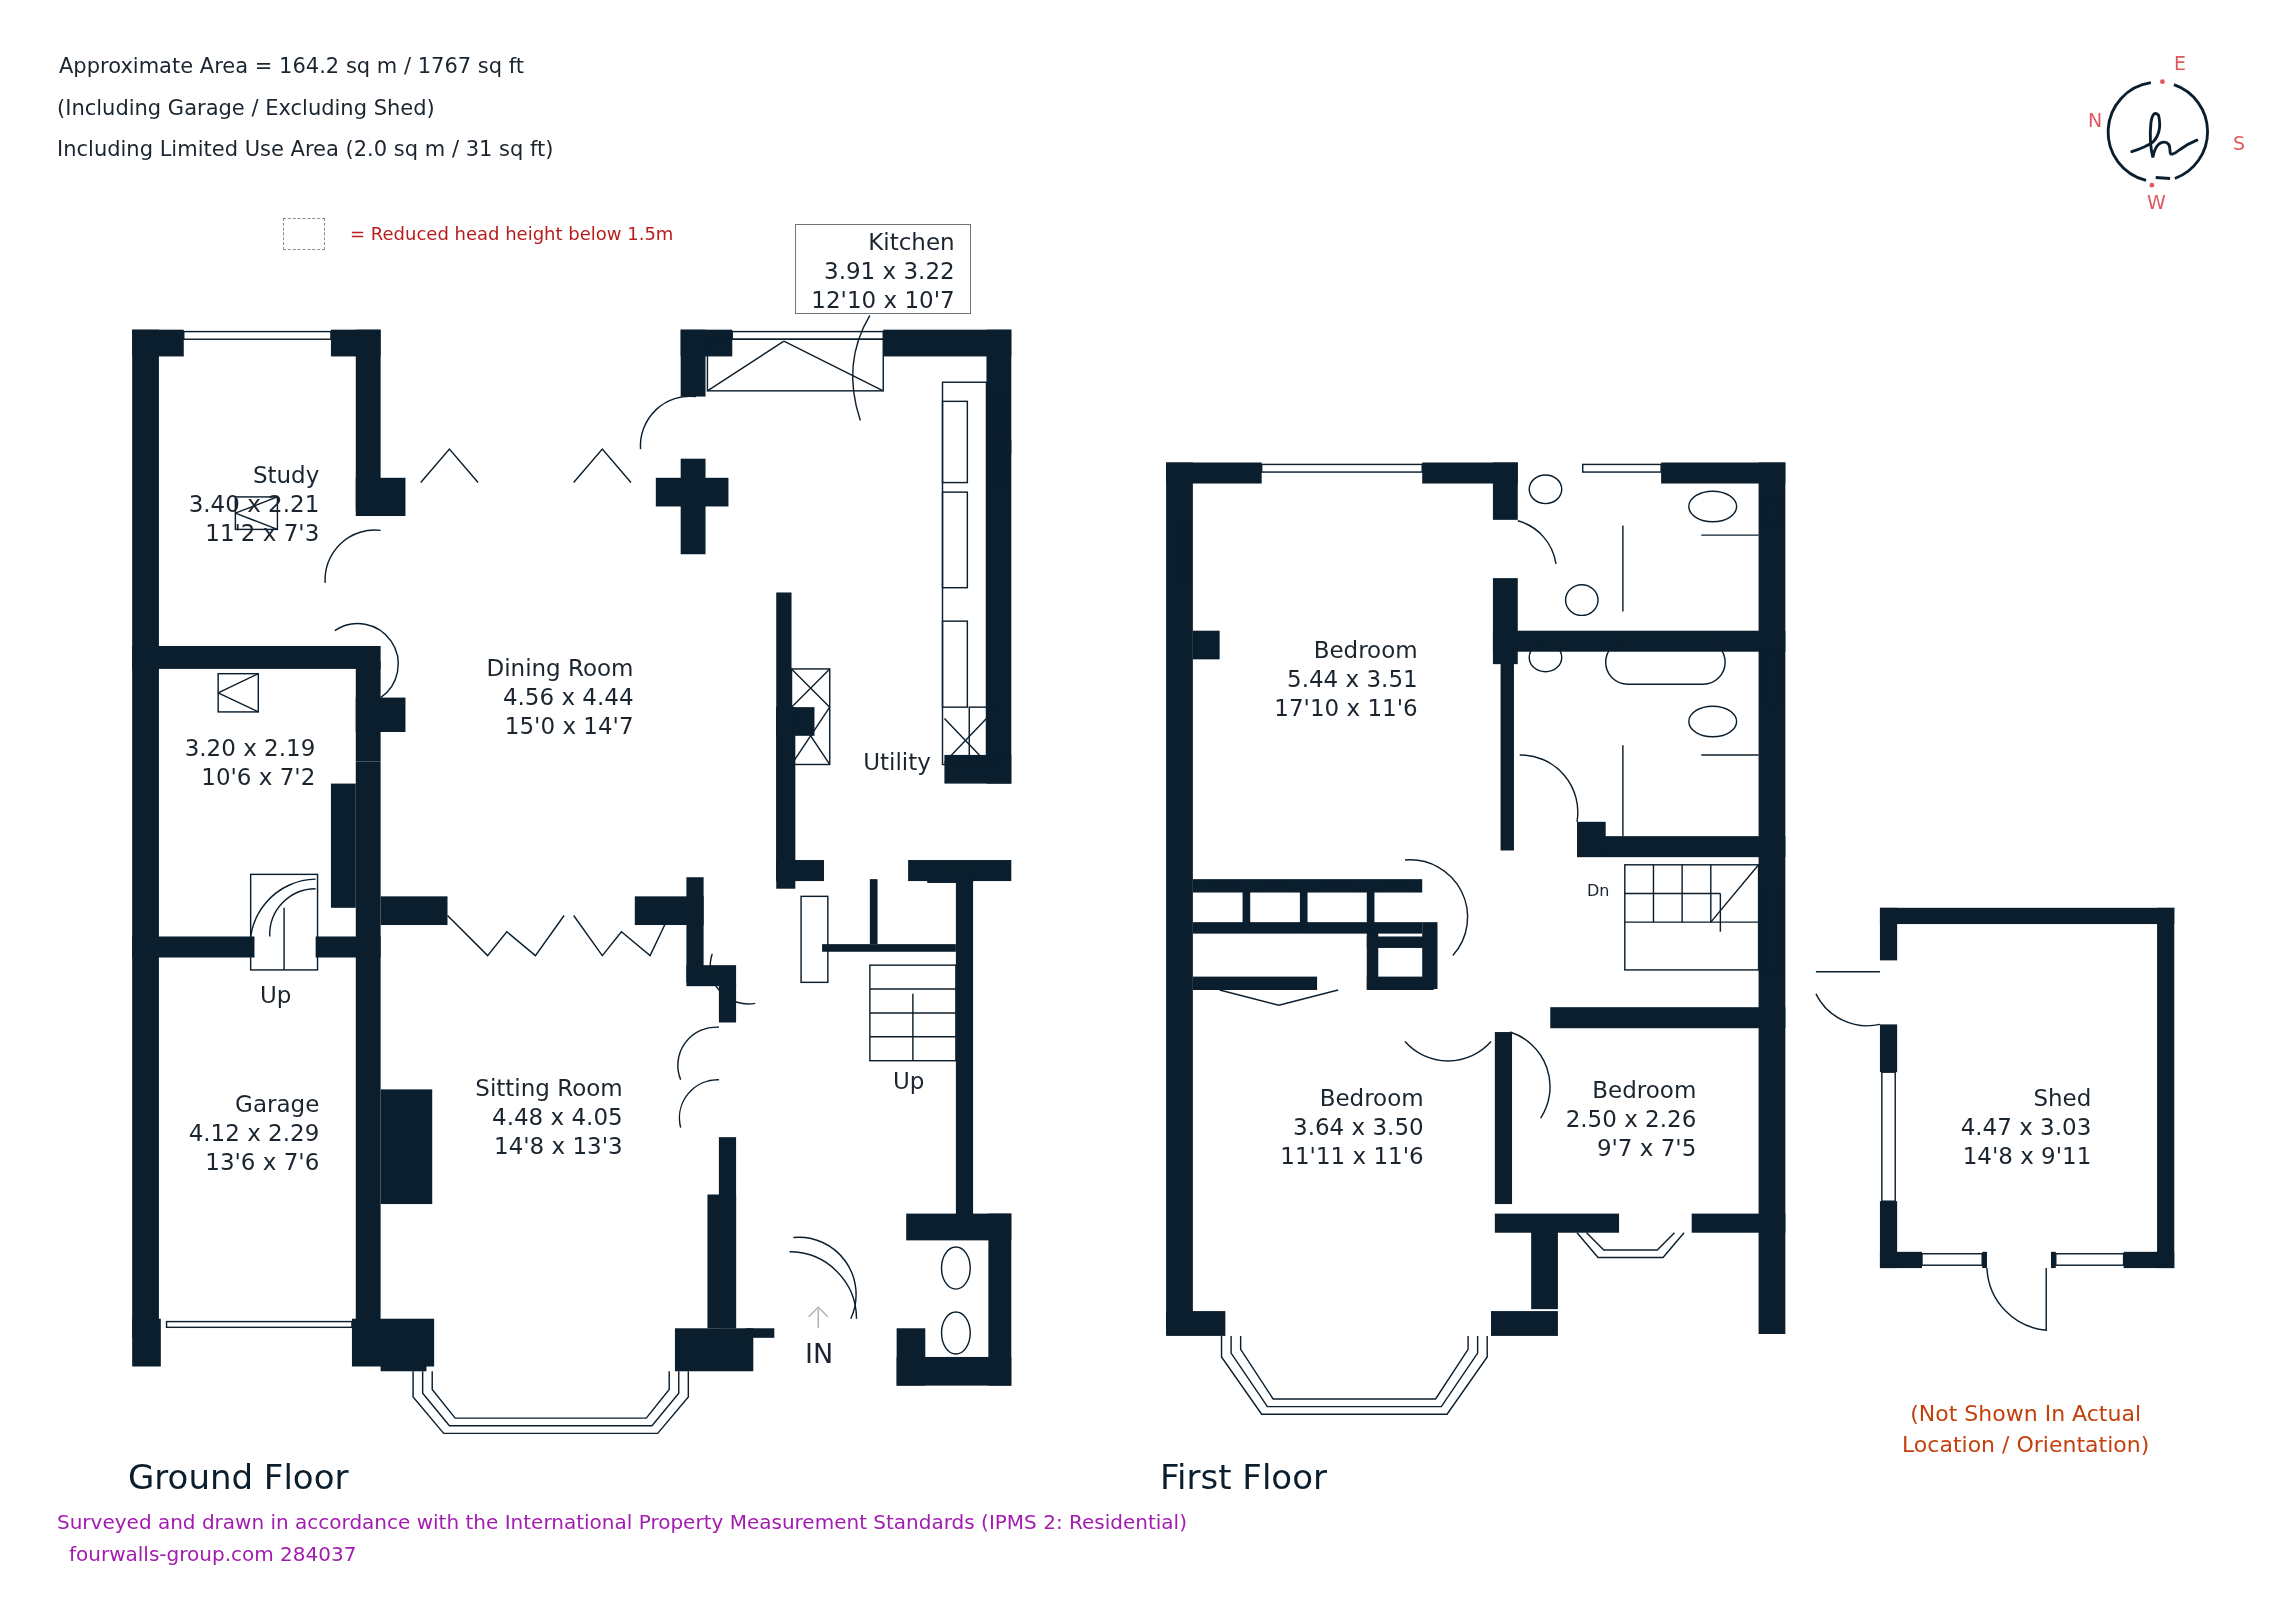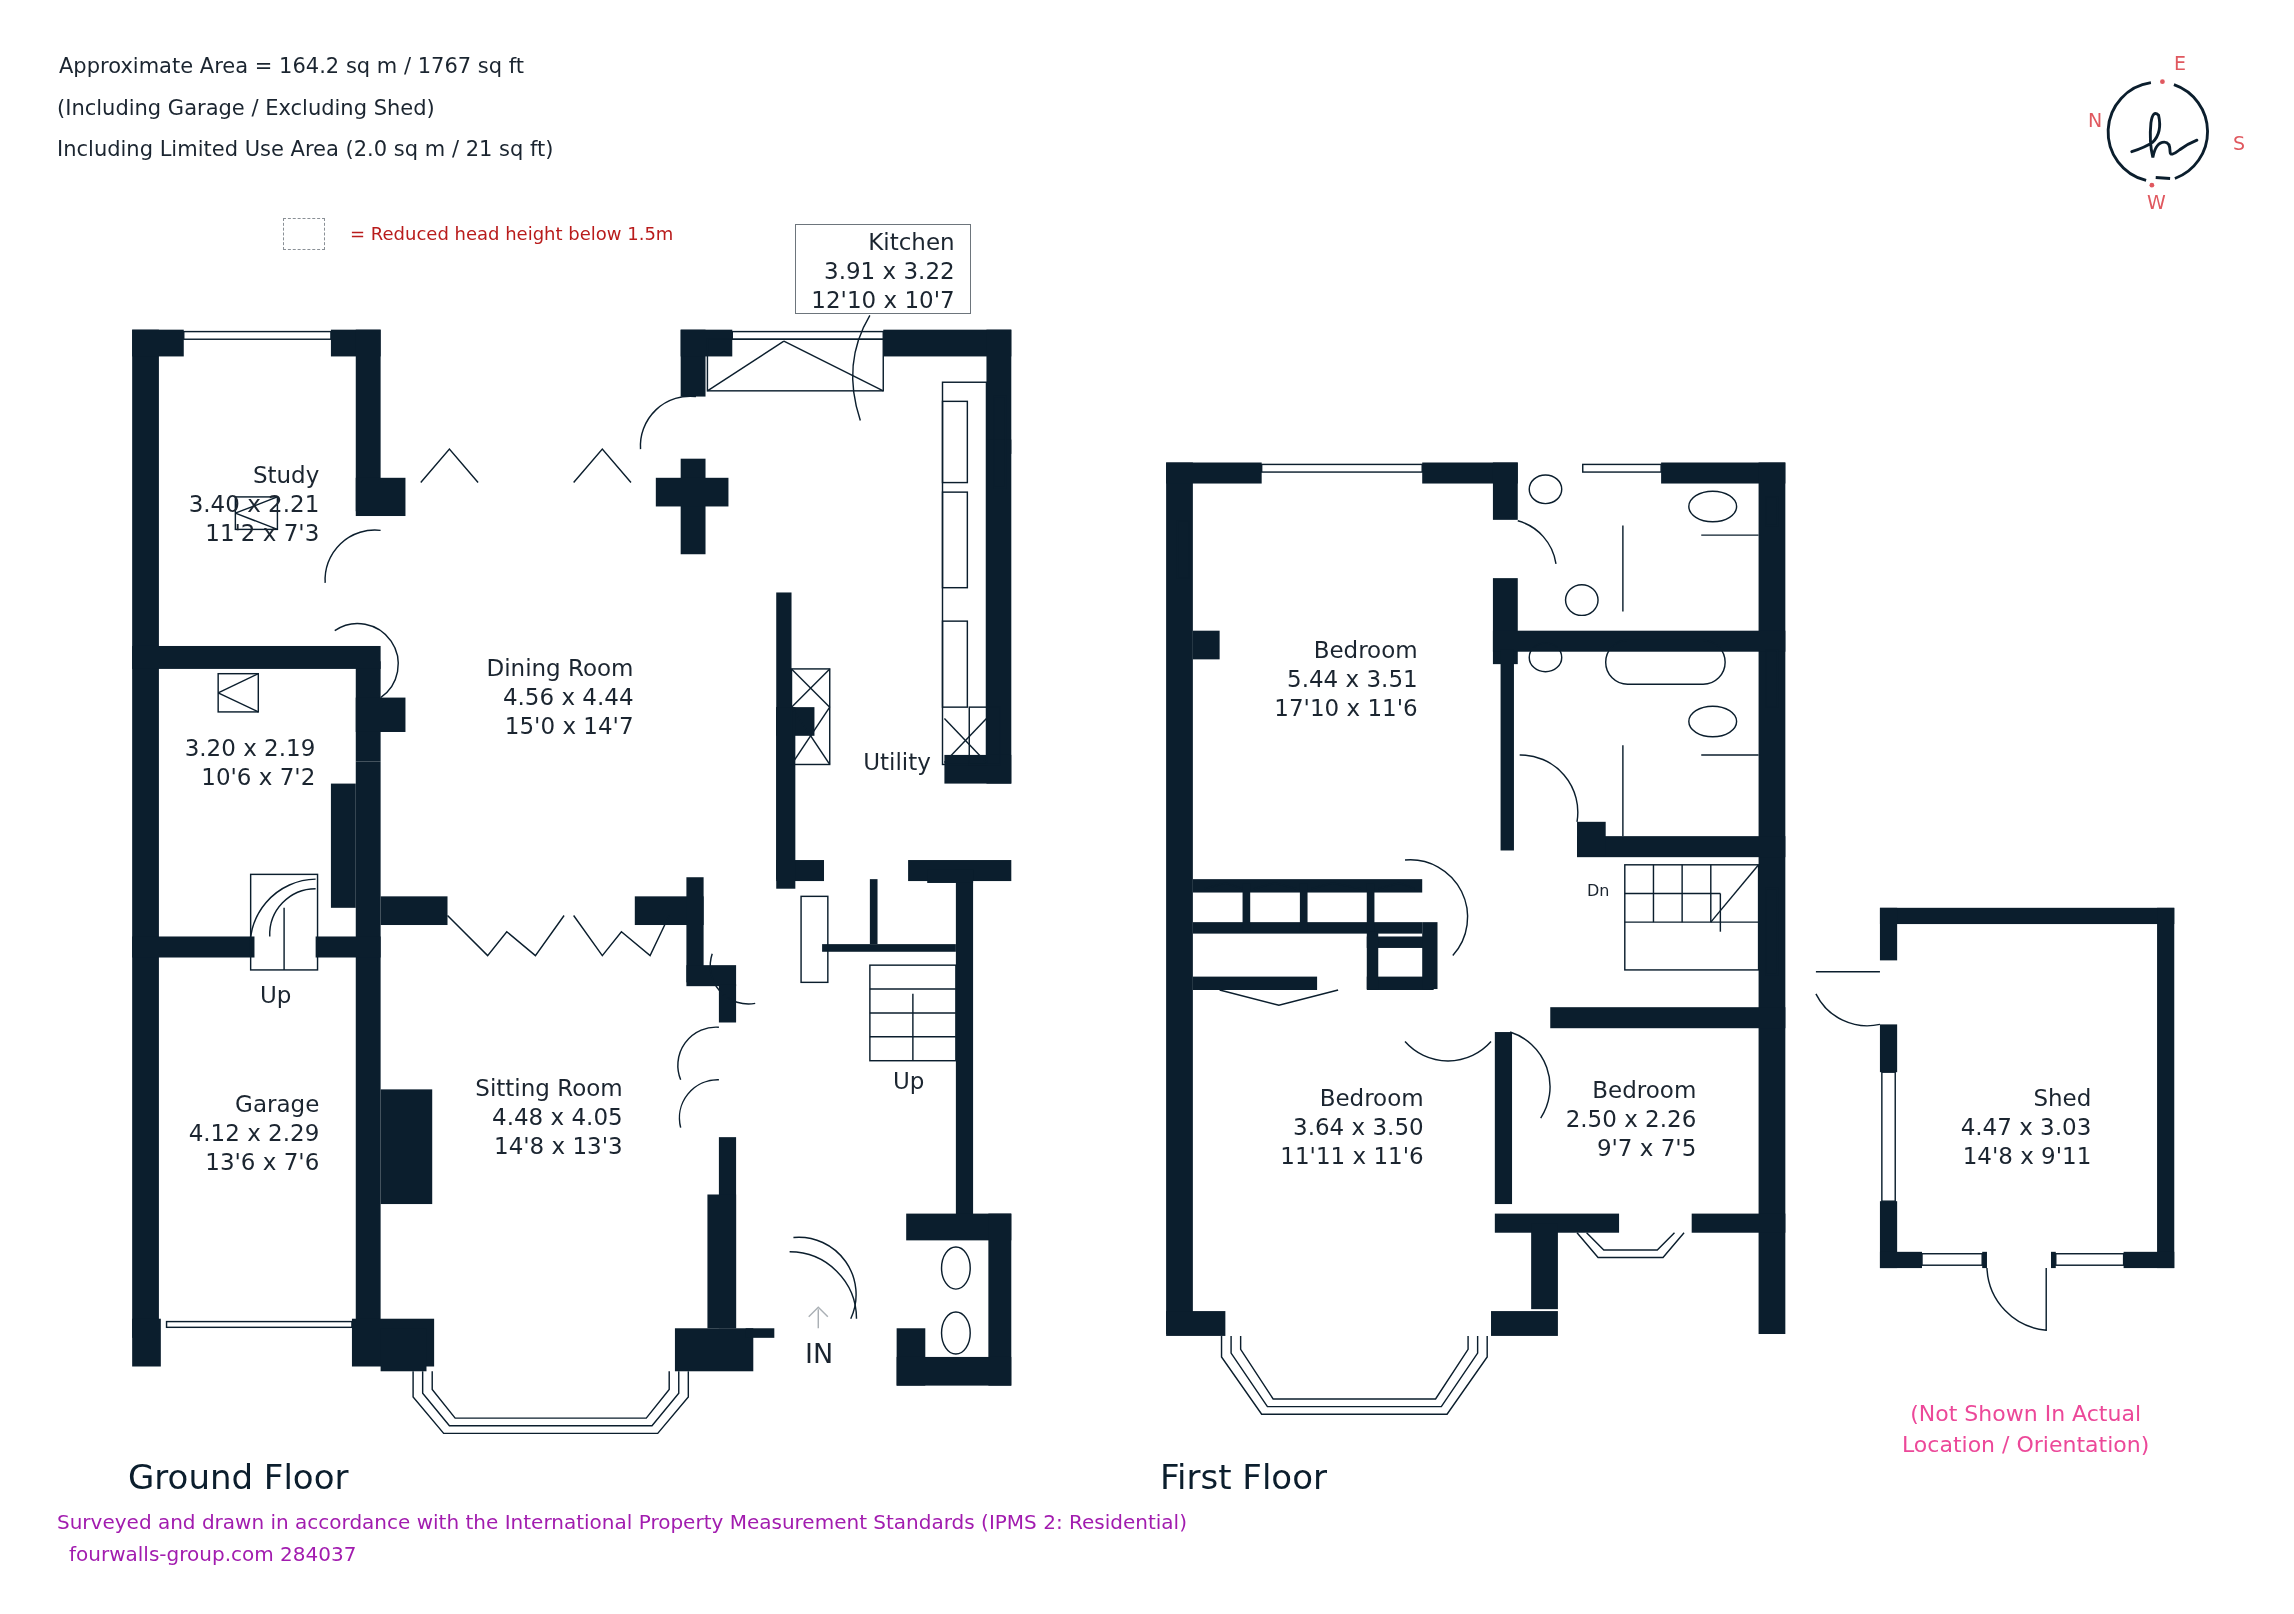--- a/index.html
+++ b/index.html
@@ -12,28 +12,28 @@
   .legend-txt { font-size: 18px; color: #b91c1c; }
   .floor-title { font-size: 34px; color: #0b1e2d; }
   .foot { font-size: 20px; color: #a21caf; }
   svg.plan { position: absolute; left: 0; top: 0; }
   .room-label { position: absolute; text-align: right; font-size: 23px; line-height: 29px; color: #1b2530; transform: translateX(-50%); }
   .room-label span { display: block; }
   .kitchen-box { position: absolute; left: 795px; top: 224px; width: 176px; height: 90px;
                  border: 1.9px solid #6d757c; box-sizing: border-box; background: #fff; }
   .compass { position: absolute; left: 2103px; top: 75px; width: 115px; height: 115px; }
   .cmp { position: absolute; font-size: 19px; color: #e0585f; }
-  .note { position: absolute; font-size: 22px; line-height: 31px; color: #ec4899; text-align: center; }
+  .note { position: absolute; font-size: 22px; line-height: 31px; color: #c2410c; text-align: center; }
 </style>
 </head>
 <body>
 
 <div class="txt hdr" style="left:59px; top:54px;">Approximate Area = 164.2 sq m / 1767 sq ft</div>
 <div class="txt hdr" style="left:57px; top:96px;">(Including Garage / Excluding Shed)</div>
-<div class="txt hdr" style="left:57px; top:137px;">Including Limited Use Area (2.0 sq m / 21 sq ft)</div>
+<div class="txt hdr" style="left:57px; top:137px;">Including Limited Use Area (2.0 sq m / 31 sq ft)</div>
 
 <div class="legend-box"></div>
 <div class="txt legend-txt" style="left:350px; top:223px;">= Reduced head height below 1.5m</div>
 
 <div class="compass">
   <svg width="115" height="115" viewBox="0 0 120 120">
     <path d="M50 8 A52 52 0 0 0 45 110" fill="none" stroke="#0b1e2d" stroke-width="3"></path>
     <path d="M74 10 A52 52 0 0 1 75 108" fill="none" stroke="#0b1e2d" stroke-width="3"></path>
     <path d="M55 107 L 70 108" fill="none" stroke="#0b1e2d" stroke-width="3"></path>
     <circle cx="62" cy="7" r="2.5" fill="#e0585f"></circle>

